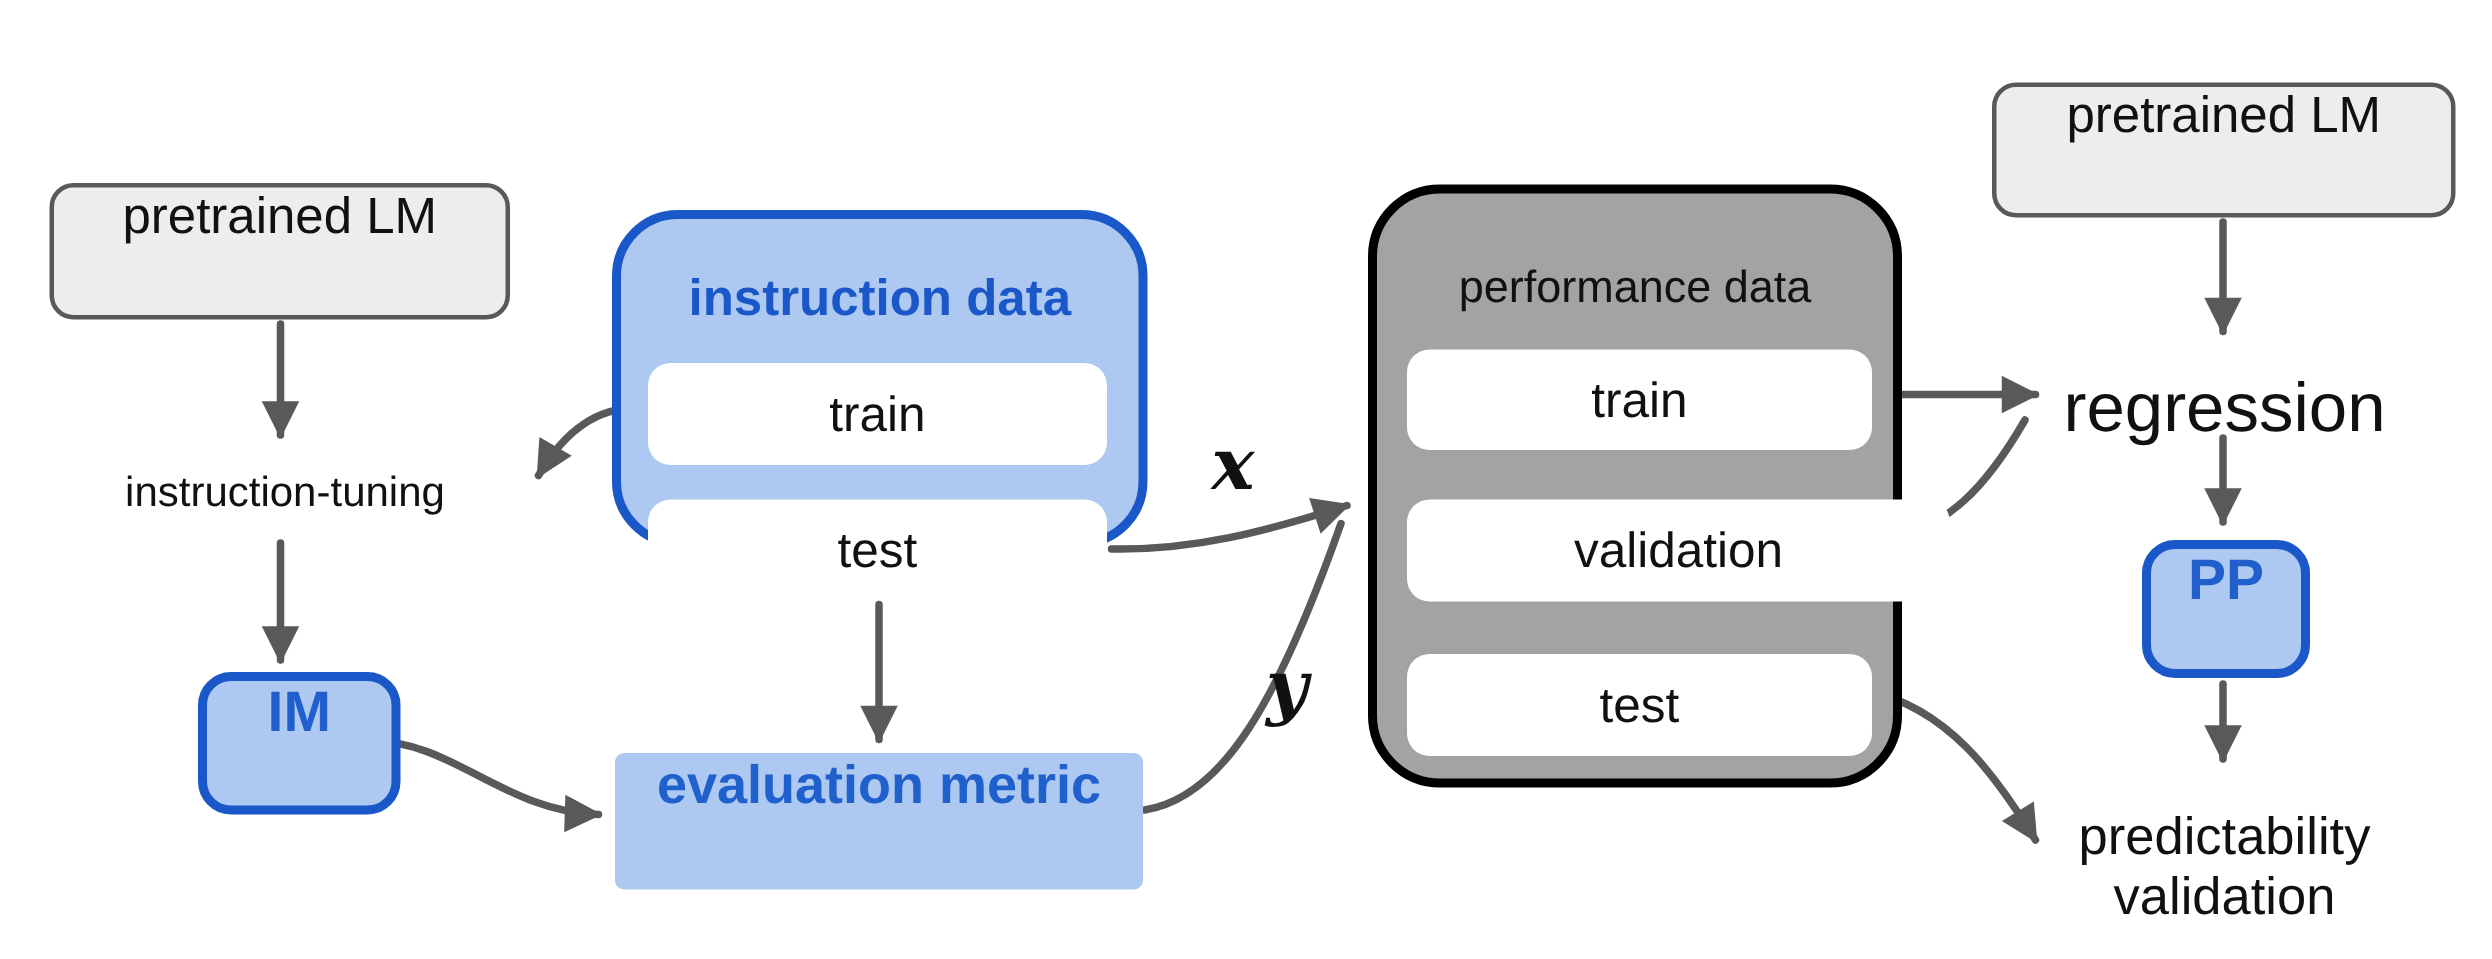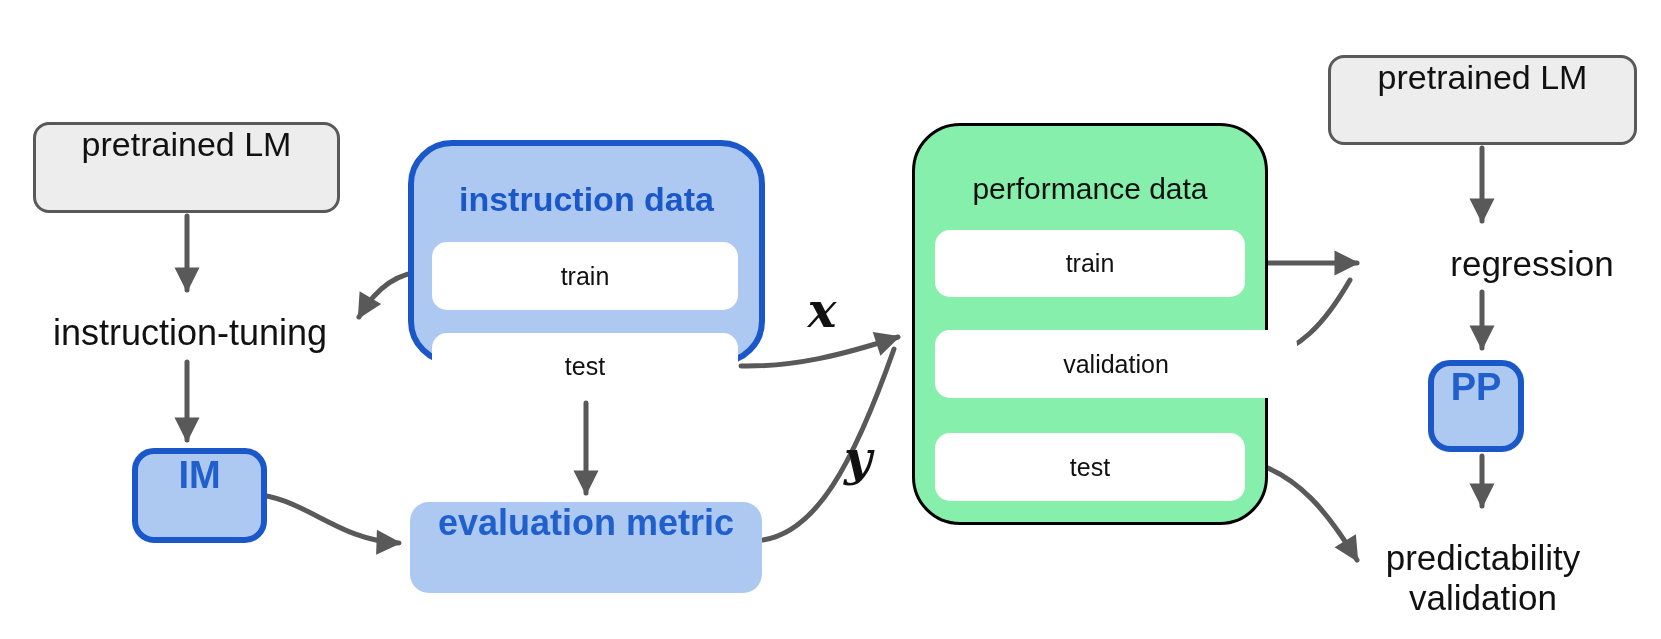--- a/index.html
+++ b/index.html
@@ -45,22 +45,22 @@
     color: #2160cc;
     font-weight: bold;
     font-size: 38px;
   }
   .container-blue {
     background: #adc8f1;
     border: 6px solid #1a57c8;
     border-radius: 44px;
   }
   .container-gray {
-    background: #86efac;
-    border: 3px solid #000000;
+    background: #a3a3a3;
+    border: 6px solid #000000;
     border-radius: 48px;
     padding-left: 32px;
   }
   .container-title-blue {
     position: absolute;
     left: 0;
     width: 100%;
     text-align: center;
     font-weight: bold;
     font-size: 34px;
@@ -71,34 +71,34 @@
     left: 0;
     width: 100%;
     text-align: center;
     font-size: 30px;
     color: #111111;
   }
   .white-item {
     position: absolute;
     background: #ffffff;
     border-radius: 15px;
-    font-size: 25px;
+    font-size: 33px;
     color: #111111;
     display: flex;
     align-items: center;
     justify-content: center;
   }
   .plain-label {
     text-align: center;
-    font-size: 36px;
+    font-size: 28px;
     color: #111111;
   }
   .fill-label {
     background: #adc8f1;
-    border-radius: 19px;
+    border-radius: 6px;
     color: #2060cd;
     font-weight: bold;
     font-size: 36px;
   }
   .script-label {
     font-family: "DejaVu Serif", serif;
     font-style: italic;
     font-weight: bold;
     font-size: 48px;
     color: #111111;
@@ -176,23 +176,23 @@
     </div>
     <div class="white-item" style="left:20px; top:307px; width:310px; height:68px;">
       <span>test</span>
     </div>
   </div>
 
   <div class="node gray-node flex-center" style="left:1328px; top:55px; width:309px; height:90px;">
     <span>pretrained LM</span>
   </div>
 
-  <div class="label plain-label" style="left:1404px; top:244px; width:256px; font-size:35px;">regression</div>
+  <div class="label plain-label" style="left:1355px; top:244px; width:256px; font-size:46px;">regression</div>
 
-  <div class="node blue-chip flex-center" style="left:1428px; top:360px; width:96px; height:92px;">
+  <div class="node blue-chip flex-center" style="left:1428px; top:360px; width:112px; height:92px;">
     <span>PP</span>
   </div>
 
   <div class="label two-line" style="left:1332px; top:538px; width:302px;">
     <div>predictability</div>
     <div>validation</div>
   </div>
 
 </div>
 

